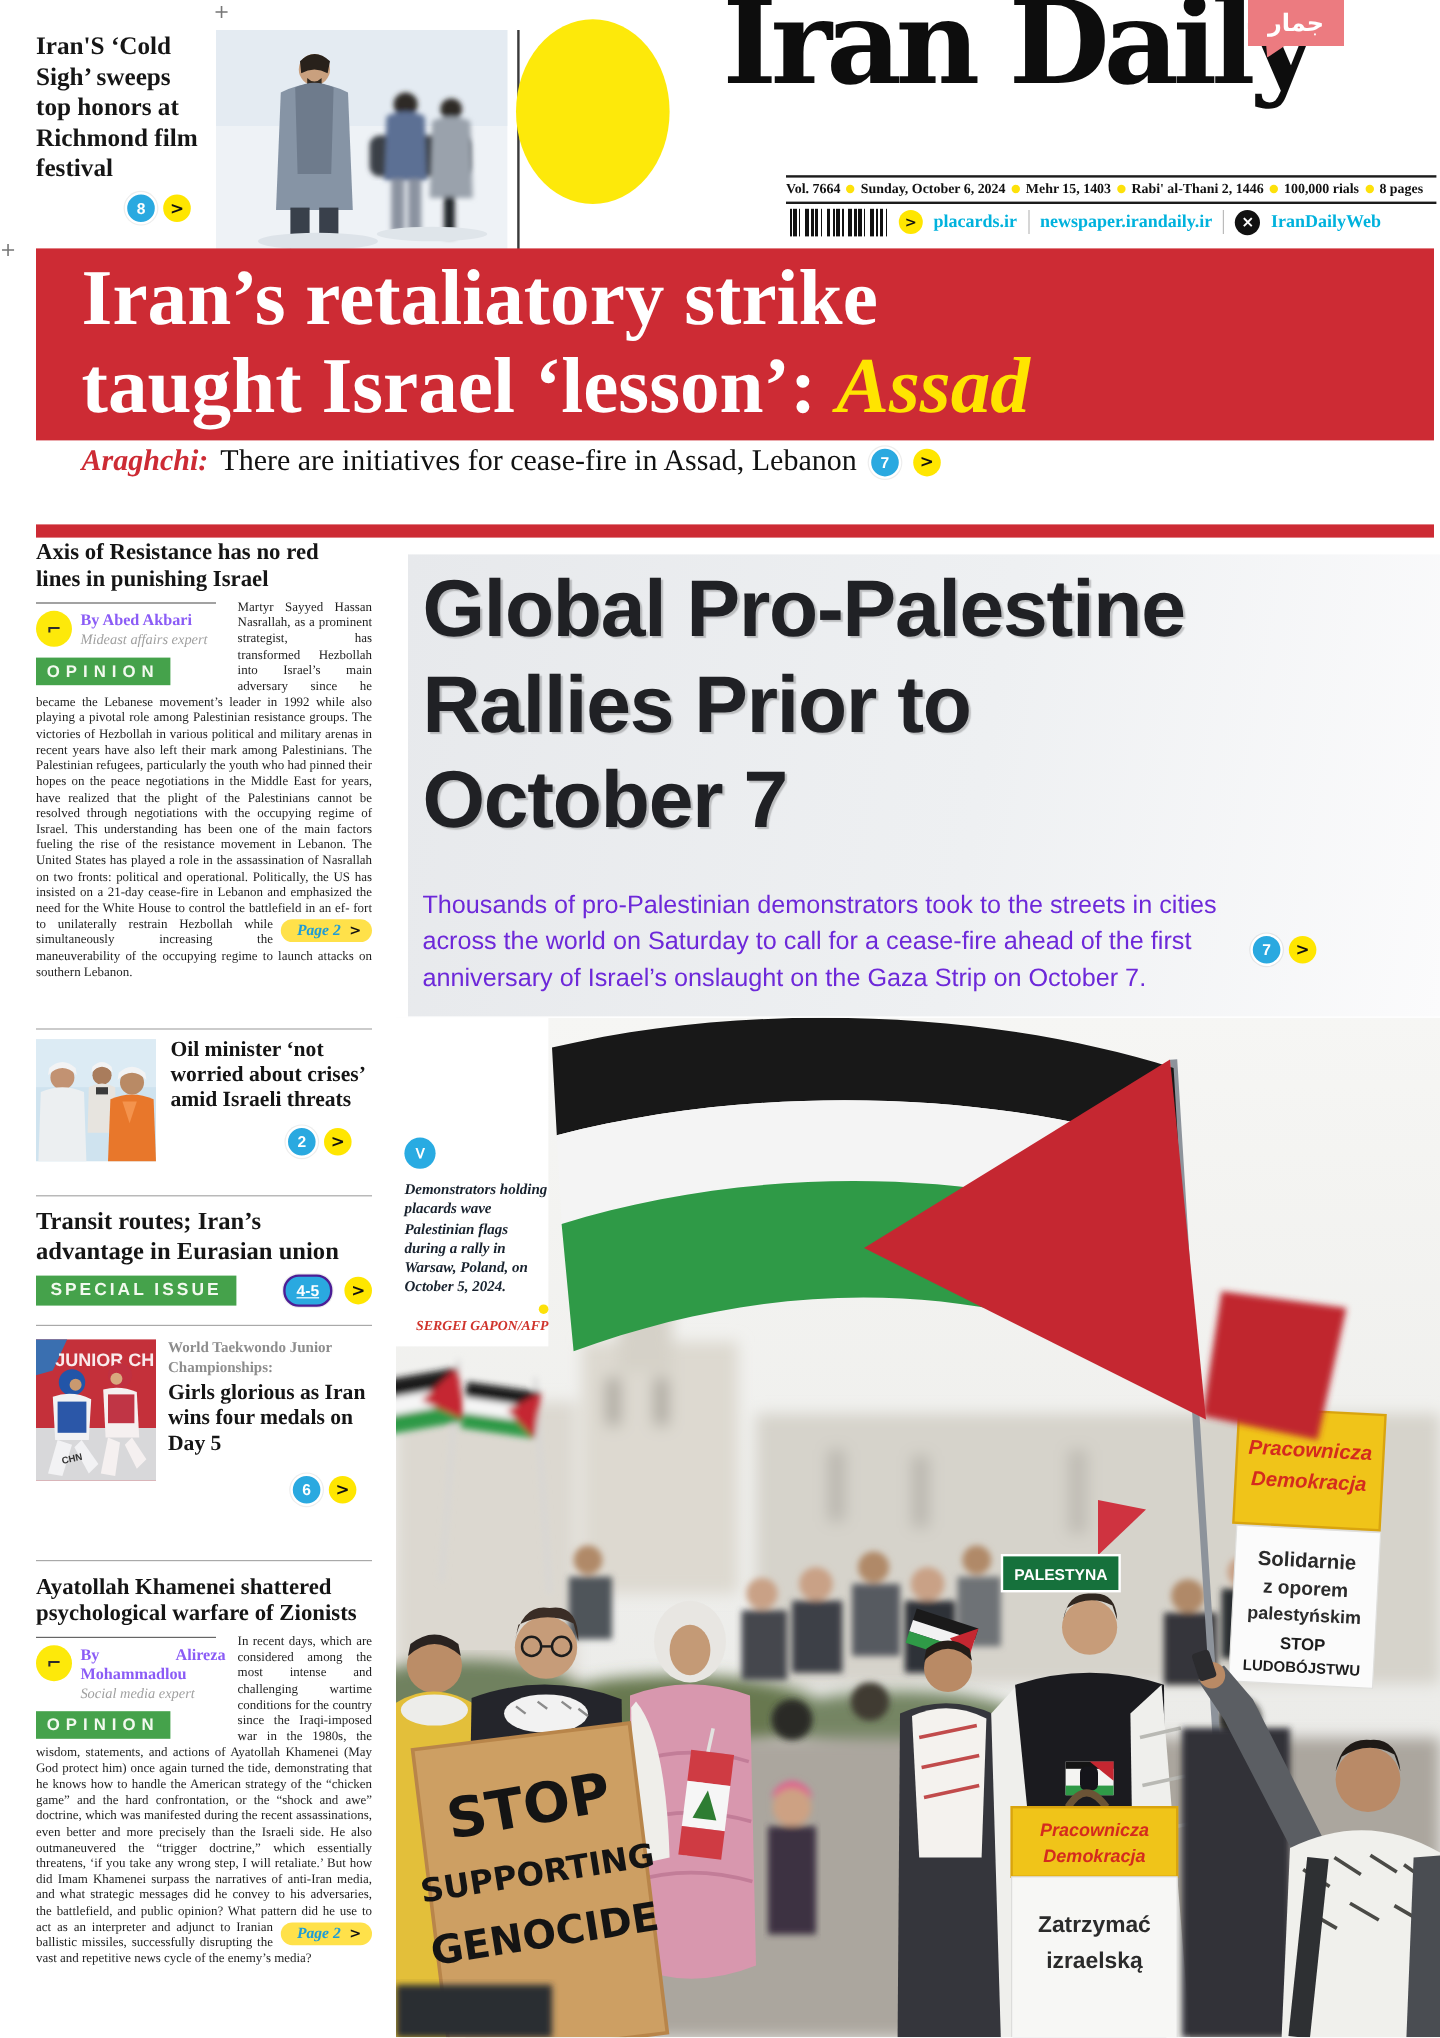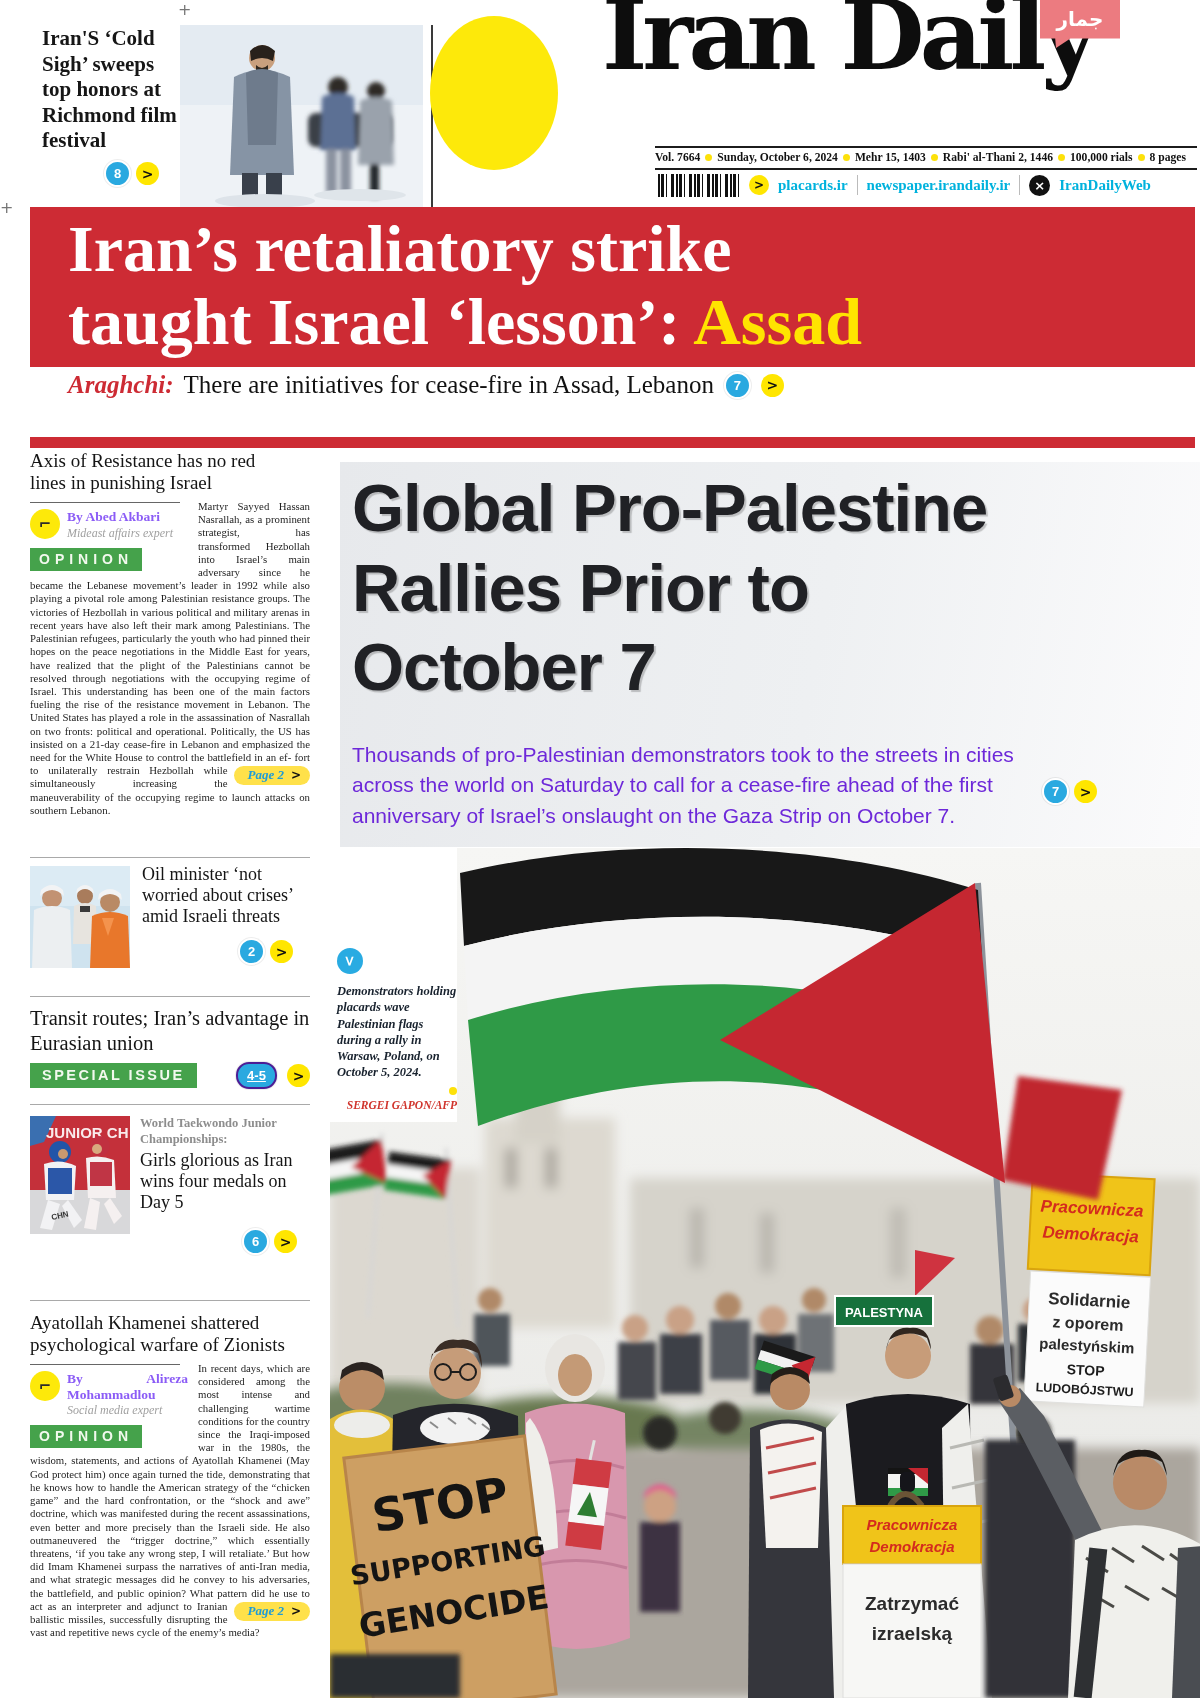--- a/index.html
+++ b/index.html
@@ -3,21 +3,21 @@
 <meta charset="utf-8">
 <style>
   html,body{margin:0;padding:0;background:#ffffff;}
   #page{position:relative;width:1200px;height:1698px;background:#fff;overflow:hidden;
         font-family:"Liberation Serif",serif;color:#111;}
   .abs{position:absolute;}
 
   .crop-mark{color:#777;font:16px "DejaVu Sans",sans-serif;}
 
   
-  .tl-headline{left:30px;top:26px;width:142px;font-weight:bold;font-size:21px;line-height:1.22;color:#161616;margin-left:12px;}
+  .tl-headline{left:30px;top:26px;width:142px;font-weight:bold;font-size:21px;line-height:1.22;color:#161616;}
   .badge-row{display:flex;align-items:center;gap:5px;}
   .badge-num{width:23px;height:23px;border-radius:50%;background:#2aa9e0;color:#fff;
              font:bold 13px "Liberation Sans",sans-serif;display:flex;align-items:center;justify-content:center;
              border:2px solid #fff;box-shadow:0 0 0 1px rgba(0,0,0,.07);}
   .badge-pill{min-width:23px;height:23px;padding:0 7px;border-radius:13px;background:#2aa9e0;color:#fff;
              font:bold 13px "Liberation Sans",sans-serif;display:flex;align-items:center;justify-content:center;
              border:2px solid #4c1d95;box-shadow:0 0 0 1px rgba(0,0,0,.07);text-decoration:underline;}
   .badge-chev{width:23px;height:23px;border-radius:50%;background:#ffe600;color:#111;
              font:bold 14px "DejaVu Sans",sans-serif;display:flex;align-items:center;justify-content:center;}
   .v-div{left:431px;top:25px;width:2px;height:183px;background:#3a3a3a;}
@@ -36,29 +36,29 @@
   .mini-chev{width:20px;height:20px;border-radius:50%;background:#ffe600;color:#111;
              font:bold 12px "DejaVu Sans",sans-serif;display:flex;align-items:center;justify-content:center;}
   .link-text{font:bold 15px "Liberation Serif",serif;color:#00b2dd;}
   .link-sep{width:1px;height:20px;background:#bbb;}
   .x-circle{width:21px;height:21px;border-radius:50%;background:#111;color:#fff;
             font:bold 13px "DejaVu Sans",sans-serif;display:flex;align-items:center;justify-content:center;}
 
   
   .red-banner{left:30px;top:207px;width:1165px;height:160px;background:#cd2b34;color:#fff;
               padding:6px 0 0 38px;box-sizing:border-box;font-weight:bold;font-size:66px;line-height:1.1;}
-  .banner-accent{color:#ffe400;}
+  .banner-accent{color:#ffe400;font-style:italic;}
   .sub-line{left:68px;top:371px;display:flex;align-items:center;gap:10px;font-size:25px;}
   .sub-speaker{color:#cd2b34;font-style:italic;font-weight:bold;}
   .red-bar{left:30px;top:437px;width:1165px;height:11px;background:#cd2b34;}
 
   
   .lcol-block{left:30px;width:280px;}
   .lcol-div{left:30px;width:280px;border-top:1px solid #a9a9a9;height:0;}
-  .story-h{font-weight:normal;color:#151515;}
+  .story-h{font-weight:bold;color:#151515;}
   .h19{font-size:19px;line-height:1.16;}
   .h18{font-size:18px;line-height:1.18;}
   .h21{font-size:20.5px;line-height:1.2;}
   .op-body{font-size:10.8px;line-height:13.2px;text-align:justify;color:#1e1e1e;margin-top:6px;}
   .byline-float{float:left;width:158px;margin:2px 10px 2px 0;}
   .byline-rule{border-top:1.5px solid #666;width:150px;margin-bottom:6px;}
   .byline-row{display:flex;gap:7px;align-items:flex-start;}
   .byline-circle{width:30px;height:30px;border-radius:50%;background:#fde90a;color:#2b2b2b;flex:0 0 auto;
                  font:bold 15px "DejaVu Sans",sans-serif;display:flex;align-items:center;justify-content:center;
                  transform:scaleX(-1);}

